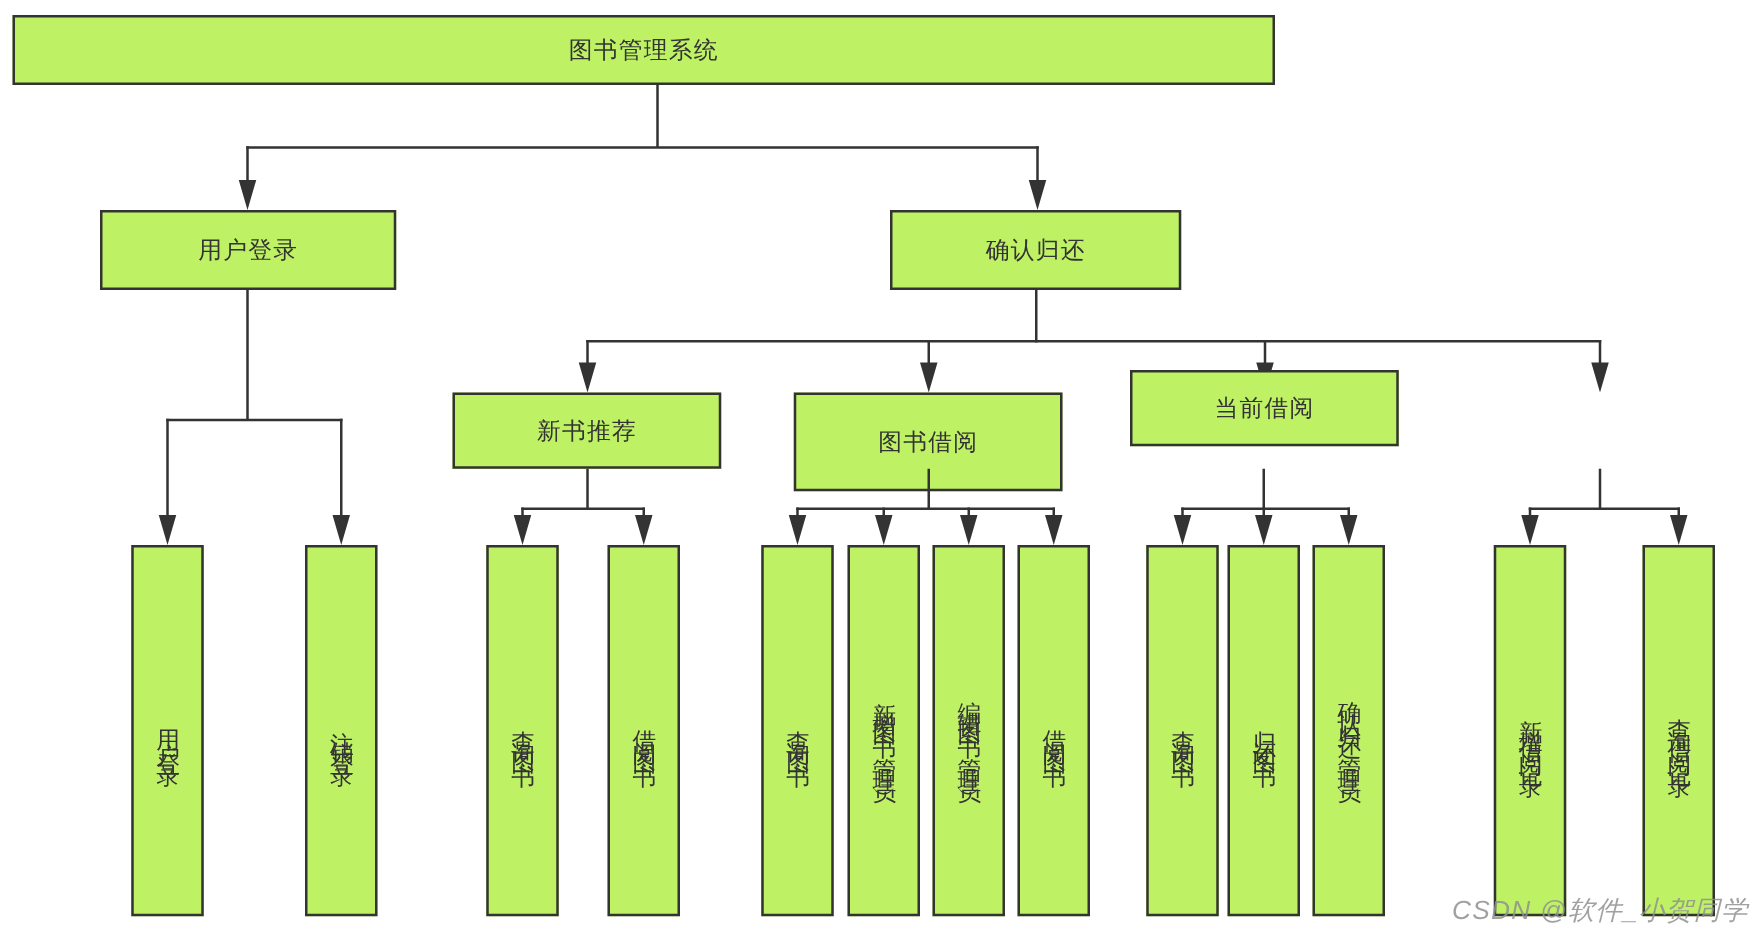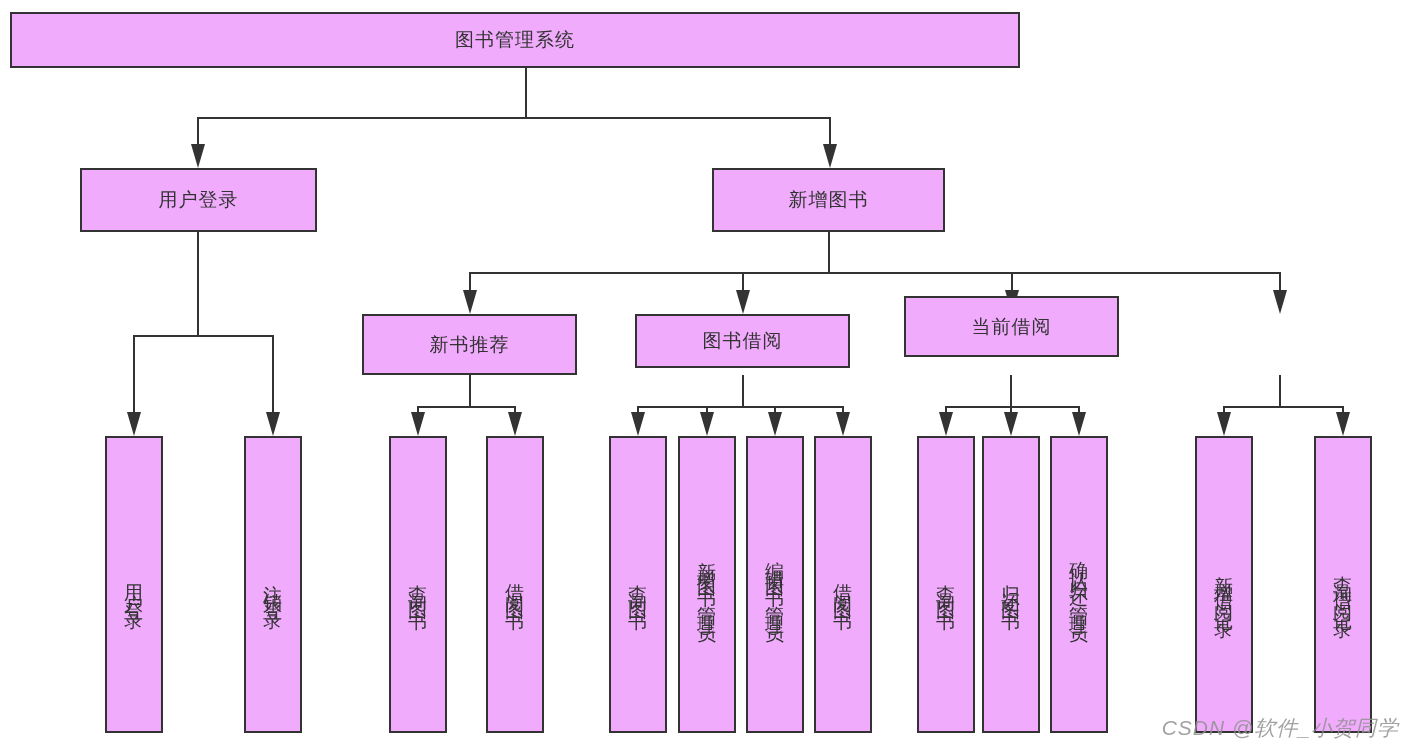--- a/index.html
+++ b/index.html
@@ -6,21 +6,21 @@
   html,body { background:#ffffff; }
   .canvas {
     position:relative;
     width:1405px; height:747px;
     background:#ffffff;
     font-family:"Liberation Sans","DejaVu Sans",sans-serif;
     overflow:hidden;
   }
   .box {
     position:absolute;
-    background:#f0abfc;
+    background:#bef264;
     border:2px solid #333333;
     color:#333333;
     display:flex;
     align-items:center;
     justify-content:center;
     font-size:19px;
     letter-spacing:1px;
     text-align:center;
   }
   .leaf {
@@ -57,42 +57,42 @@
   <div class="box" style="left:10px;top:12px;width:1010px;height:56px">图书管理系统</div>
 
   <div class="v" style="left:525px;top:68px;height:50px"></div>
   <div class="h" style="left:197px;top:117px;width:634px"></div>
   <div class="v" style="left:197px;top:117px;height:30px"></div>
   <div class="a" style="left:191px;top:144px"></div>
   <div class="v" style="left:829px;top:117px;height:30px"></div>
   <div class="a" style="left:823px;top:144px"></div>
 
   <div class="box" style="left:80px;top:168px;width:237px;height:64px">用户登录</div>
-  <div class="box" style="left:712px;top:168px;width:233px;height:64px">新增图书</div>
+  <div class="box" style="left:712px;top:168px;width:233px;height:64px">确认归还</div>
 
   <div class="v" style="left:197px;top:232px;height:104px"></div>
   <div class="h" style="left:133px;top:335px;width:141px"></div>
   <div class="v" style="left:133px;top:335px;height:78px"></div>
   <div class="a" style="left:127px;top:412px"></div>
   <div class="v" style="left:272px;top:335px;height:78px"></div>
   <div class="a" style="left:266px;top:412px"></div>
 
   <div class="v" style="left:828px;top:232px;height:42px"></div>
   <div class="h" style="left:469px;top:272px;width:812px"></div>
   <div class="v" style="left:469px;top:272px;height:20px"></div>
   <div class="a" style="left:463px;top:290px"></div>
   <div class="v" style="left:742px;top:272px;height:20px"></div>
   <div class="a" style="left:736px;top:290px"></div>
   <div class="v" style="left:1011px;top:272px;height:20px"></div>
   <div class="a" style="left:1005px;top:290px"></div>
   <div class="v" style="left:1279px;top:272px;height:20px"></div>
   <div class="a" style="left:1273px;top:290px"></div>
 
   <div class="box" style="left:362px;top:314px;width:215px;height:61px">新书推荐</div>
-  <div class="box" style="left:635px;top:314px;width:215px;height:54px">图书借阅</div>
+  <div class="box" style="left:635px;top:314px;width:215px;height:79px">图书借阅</div>
   <div class="box" style="left:904px;top:296px;width:215px;height:61px">当前借阅</div>
 
   <div class="v" style="left:469px;top:375px;height:33px"></div>
   <div class="h" style="left:417px;top:406px;width:99px"></div>
   <div class="v" style="left:417px;top:406px;height:8px"></div>
   <div class="a" style="left:411px;top:412px"></div>
   <div class="v" style="left:514px;top:406px;height:8px"></div>
   <div class="a" style="left:508px;top:412px"></div>
 
   <div class="v" style="left:742px;top:375px;height:33px"></div>

